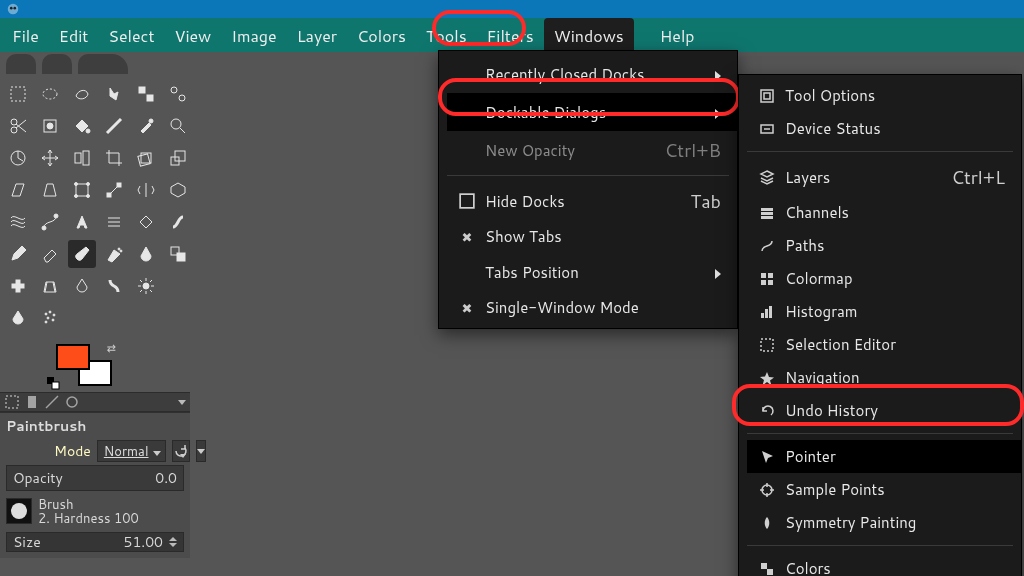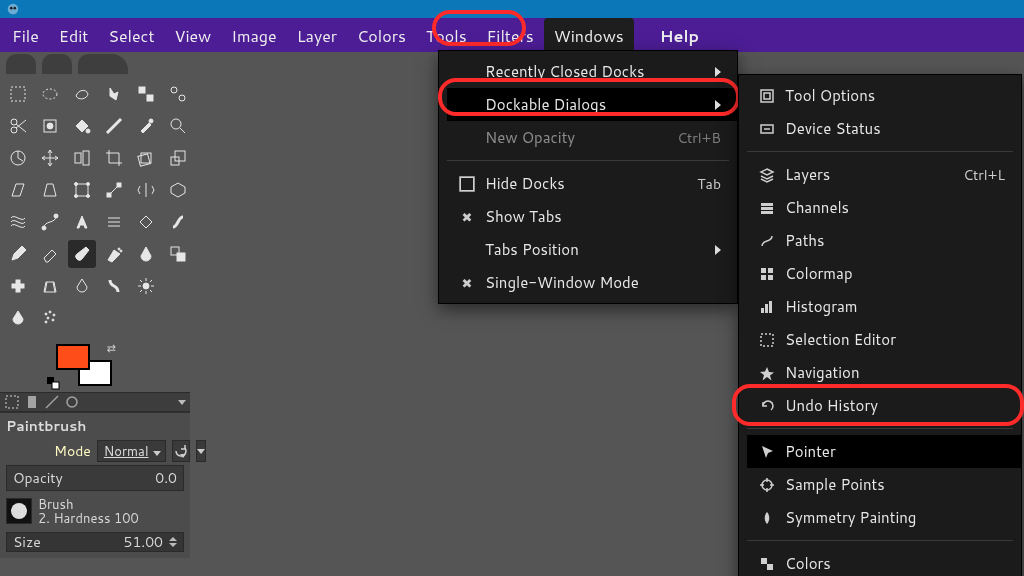--- a/index.html
+++ b/index.html
@@ -4,21 +4,21 @@
 <style>
   * { box-sizing: border-box; margin: 0; padding: 0; font-family: "Segoe UI", "Cantarell", sans-serif; }
   html, body { width: 1024px; height: 576px; overflow: hidden; background:#555; }
   body { color:#ddd; font-size: 15px; }
 
   
   .titlebar { height: 18px; background:#0b76b8; color:#fff; display:flex; align-items:center; padding:0 6px; font-size:12px; overflow:hidden; }
   .titlebar .icon { width:14px; height:14px; margin-right:6px; display:inline-flex; align-items:center; justify-content:center; }
 
   
-  .menubar { height:34px; background:#4c1d95; display:flex; align-items:center; padding:0 2px; font-size:16px; color:#eee; }
+  .menubar { height:34px; background:#0f766e; display:flex; align-items:center; padding:0 2px; font-size:16px; color:#eee; }
   .menubar .menu-item { padding:6px 10px; cursor:default; position:relative; }
   .menubar .menu-item.active { background:#1e1e1e; border-radius:4px 4px 0 0; }
 
   .red-ring { position:absolute; border:4px solid #ff2a2a; border-radius:18px; pointer-events:none; }
 
   
   .workarea { position:relative; height:calc(576px - 18px - 34px); background:#555; }
   .toolbox { position:absolute; left:0; top:0; width:190px; }
   .ribbon-shape { height:24px; display:flex; gap:6px; padding:2px 6px; }
   .ribbon-shape span { width:30px; height:20px; background:#3e3e3e; border-radius:10px 10px 0 0; }
@@ -55,21 +55,21 @@
   .size-row{display:flex;align-items:center;justify-content:space-between; margin-top:6px; background:#353535; height:20px; padding:0 6px; border:1px solid #2a2a2a;}
   .size-row .spin{display:flex;flex-direction:column;gap:0;}
   .size-row .spin span{width:0;height:0;border-left:4px solid transparent;border-right:4px solid transparent;}
   .size-row .spin .up{border-bottom:4px solid #bbb;margin-bottom:2px;}
   .size-row .spin .dn{border-top:4px solid #bbb;}
 
   
   .popup { position:absolute; background:#1b1b1b; border:1px solid #000; padding:4px 0; font-size:15px; box-shadow:0 6px 16px rgba(0,0,0,.5); }
   .popup .mi { display:flex; align-items:center; gap:10px; padding:6px 16px 6px 12px; white-space:nowrap; color:#e8e8e8; position:relative;margin-left:8px; }
   .popup .mi .lead { width:16px; display:flex; justify-content:center; color:#ccc; font-size:13px; }
-  .popup .mi .trail { margin-left:auto; color:#cfcfcf; font-size:14px; }
+  .popup .mi .trail { margin-left:auto; color:#cfcfcf; font-size:18px; }
   .popup .mi .chev::after{ content:""; display:inline-block; width:0;height:0;border-top:5px solid transparent;border-bottom:5px solid transparent;border-left:6px solid #ddd; }
   .popup .mi.highlight { background:#000; }
   .popup .sep { height:1px; background:#3a3a3a; margin:6px 8px; }
 
   .icon-svg{ width:16px;height:16px; stroke:#cfcfcf; fill:none; stroke-width:1.5;}
   .icon-svg.fill{ fill:#cfcfcf; stroke:none; }
 </style>
 </head>
 <body>
 
@@ -87,21 +87,21 @@
   <div class="menu-item"><span>File</span></div>
   <div class="menu-item"><span>Edit</span></div>
   <div class="menu-item"><span>Select</span></div>
   <div class="menu-item"><span>View</span></div>
   <div class="menu-item"><span>Image</span></div>
   <div class="menu-item"><span>Layer</span></div>
   <div class="menu-item"><span>Colors</span></div>
   <div class="menu-item"><span>Tools</span></div>
   <div class="menu-item"><span>Filters</span></div>
   <div class="menu-item active"><span>Windows</span></div>
-  <div class="menu-item" style="margin-left:16px;font-weight:bold;"><span>Help</span></div>
+  <div class="menu-item" style="margin-left:16px;"><span>Help</span></div>
 </div>
 
 <div class="red-ring" style="left:432px; top:10px; width:94px; height:36px;"></div>
 
 <div class="workarea">
 
   <div class="toolbox">
     <div class="ribbon-shape">
         <span></span>
         <span></span>

